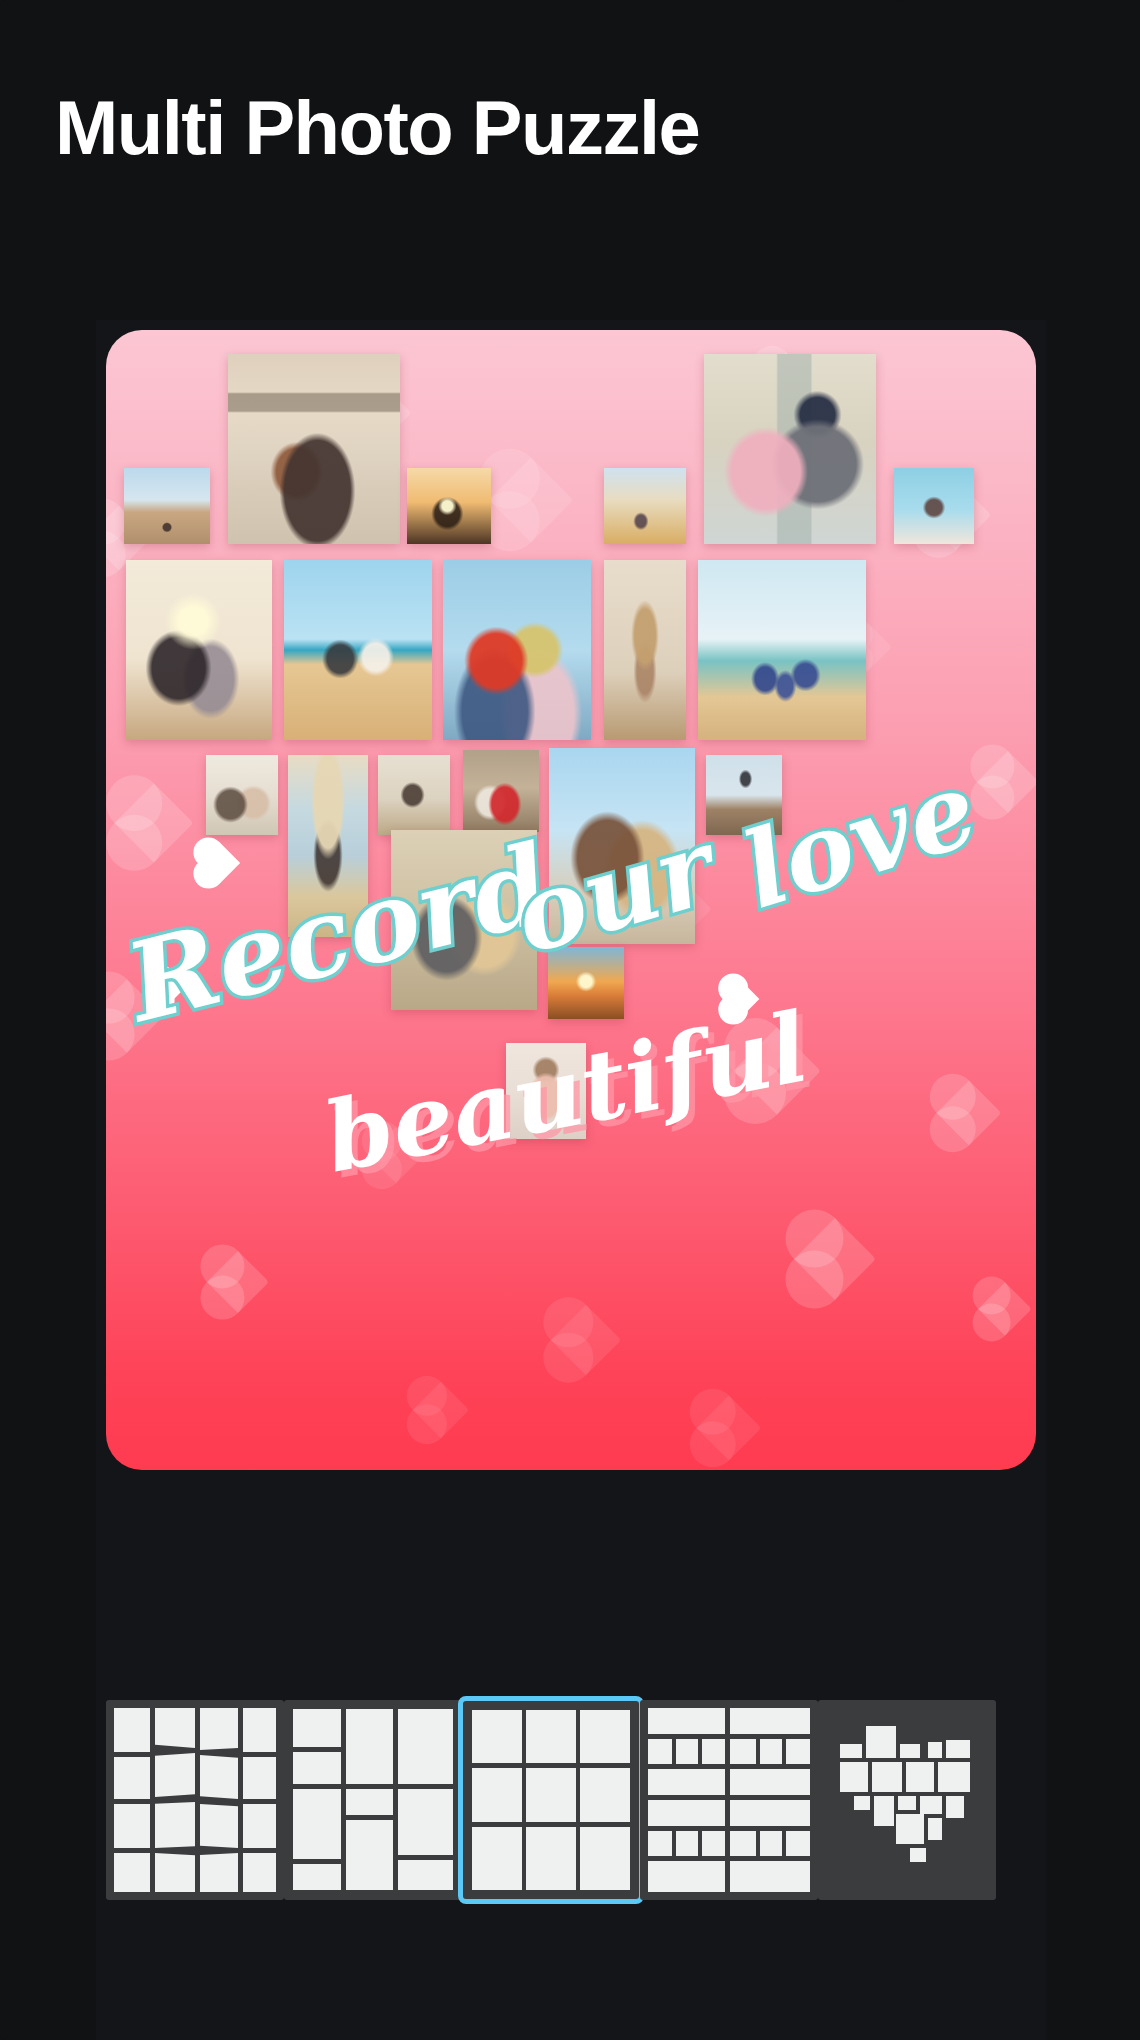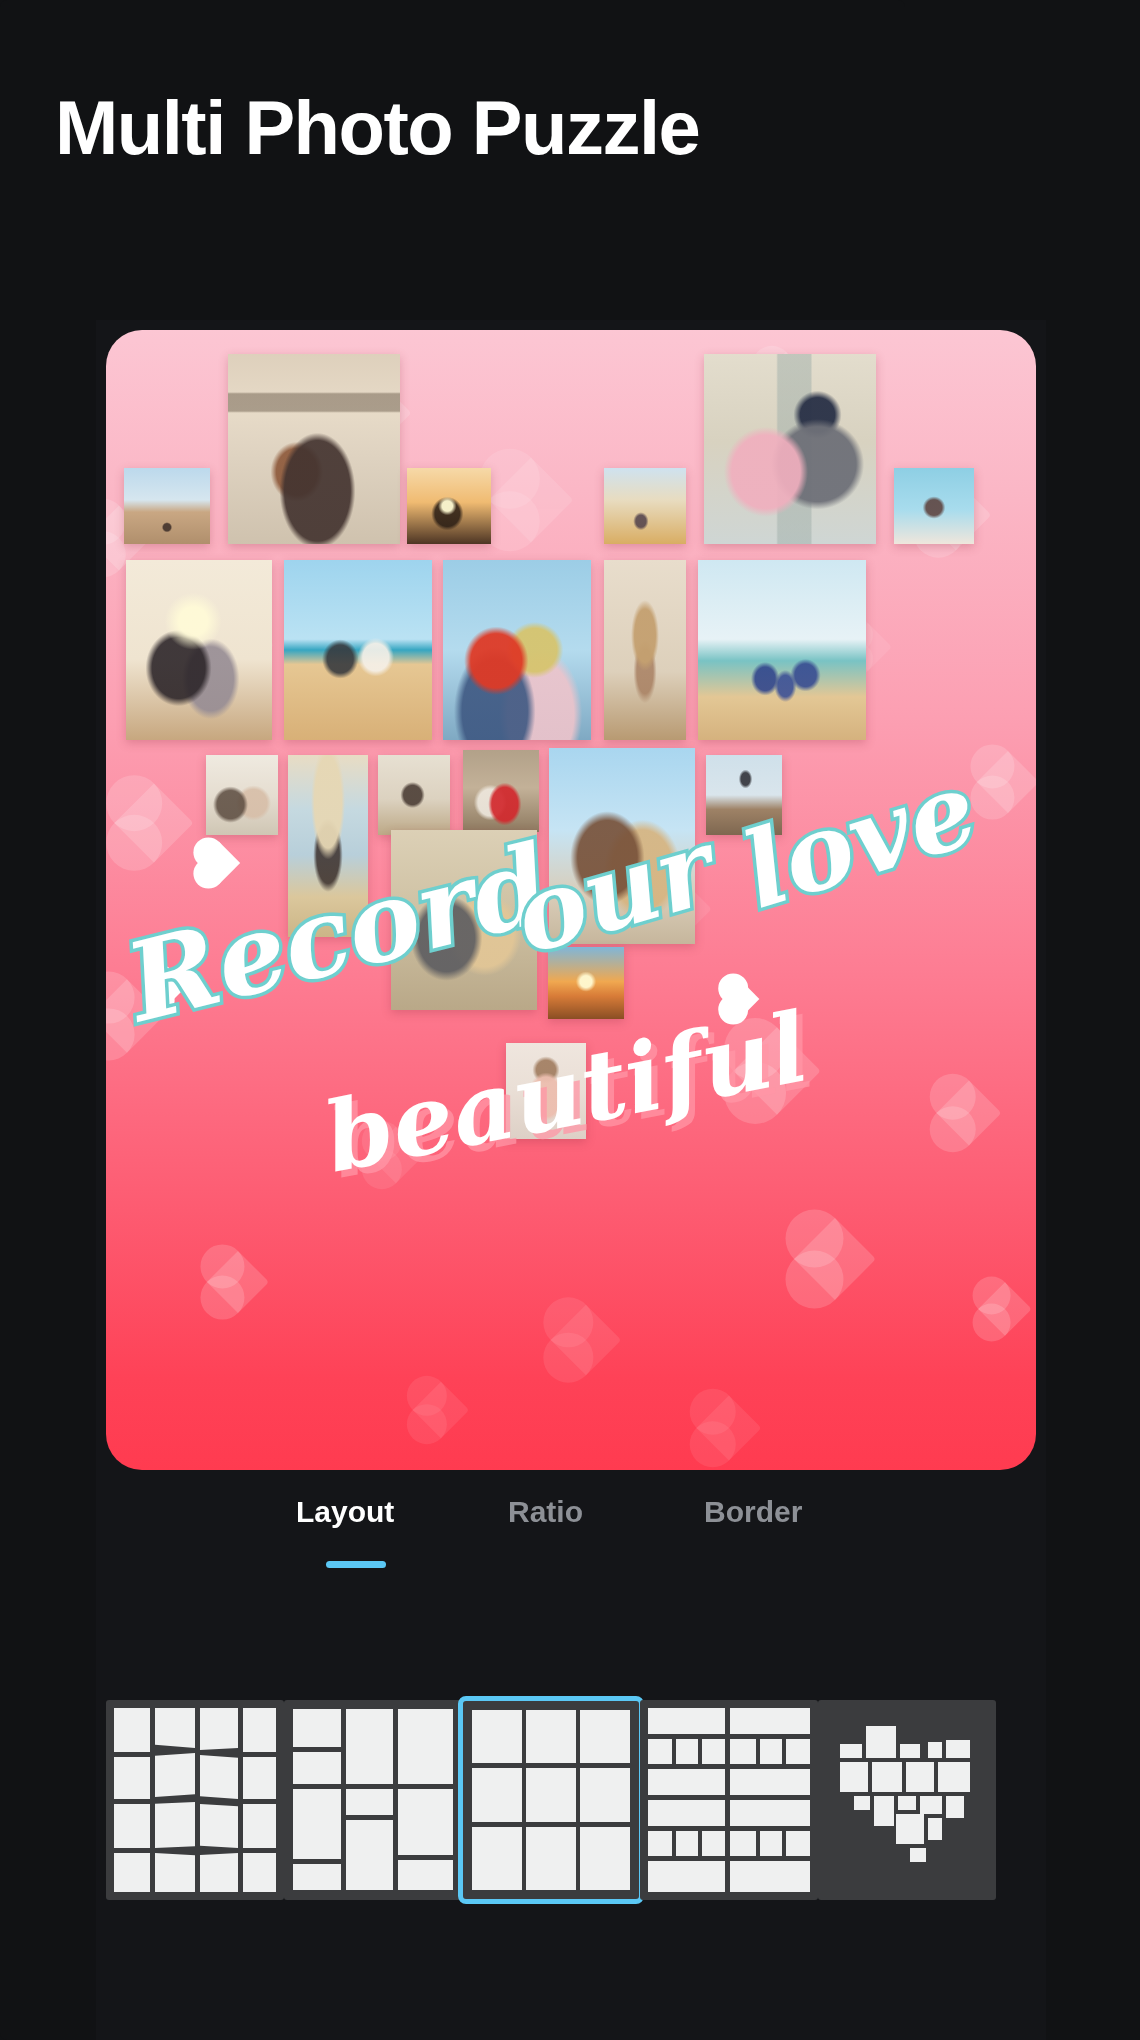--- a/index.html
+++ b/index.html
@@ -235,26 +235,20 @@
       <div class="mini-heart" style="left:98px;top:518px;"></div>
       <div class="mini-heart" style="left:48px;top:648px;width:24px;height:24px;"></div>
       <div class="script-word w-record" style="left:18px;top:540px;">Record</div>
       <div class="script-word w-our" style="left:408px;top:500px;">our</div>
       <div class="script-word w-love" style="left:636px;top:448px;">love</div>
       <div class="mini-heart" style="left:622px;top:656px;width:26px;height:26px;"></div>
       <div class="w-beautiful" style="left:216px;top:706px;">beautiful</div>
     </div>
   </div>
 
-  <div class="tabs">
-    <button class="tab active" style="left:200px;">Layout</button>
-    <button class="tab" style="left:412px;">Ratio</button>
-    <button class="tab" style="left:608px;">Border</button>
-    <div class="tab-underline" style="left:230px;top:66px;width:60px;"></div>
-  </div>
 
   <div class="thumb-strip">
 
     <div class="thumb" style="left:106px;">
       <div class="cell" style="left:8px;top:8px;width:36px;height:44px;"></div>
       <div class="cell" style="left:49px;top:8px;width:40px;height:40px;clip-path:polygon(0 0,100% 0,100% 100%,0 92%);"></div>
       <div class="cell" style="left:94px;top:8px;width:38px;height:42px;clip-path:polygon(0 0,100% 0,100% 95%,0 100%);"></div>
       <div class="cell" style="left:137px;top:8px;width:33px;height:44px;"></div>
       <div class="cell" style="left:8px;top:57px;width:36px;height:42px;"></div>
       <div class="cell" style="left:49px;top:53px;width:40px;height:44px;clip-path:polygon(0 6%,100% 0,100% 94%,0 100%);"></div>

